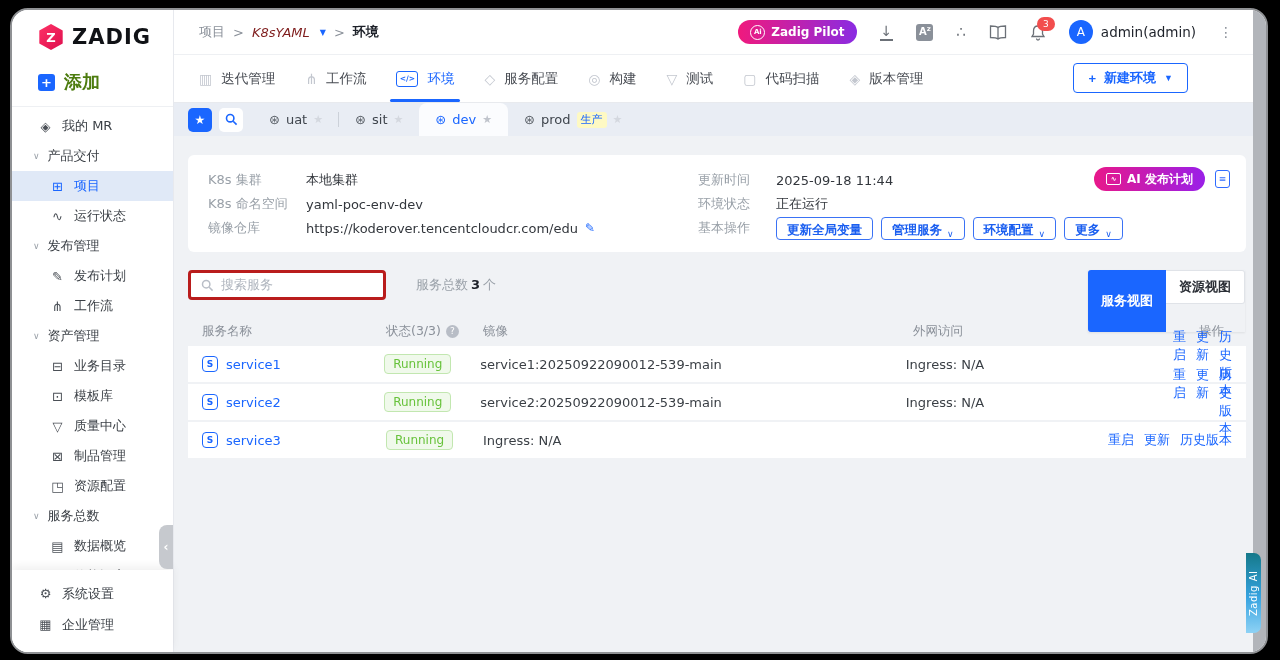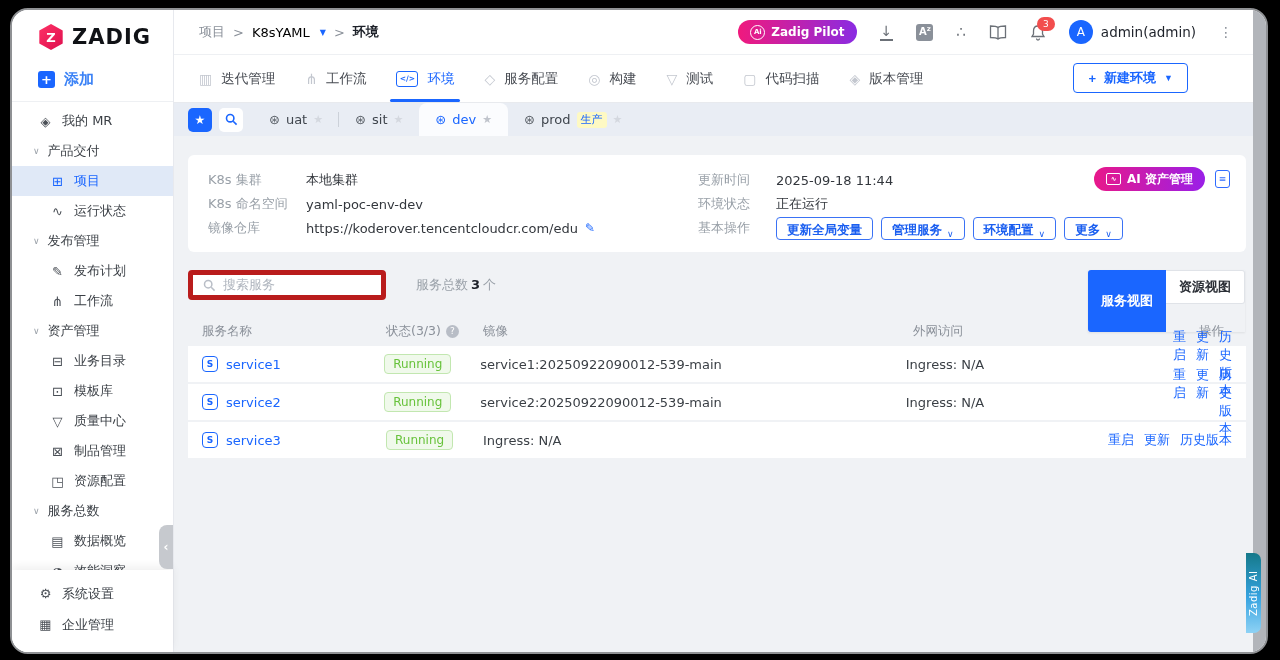--- a/index.html
+++ b/index.html
@@ -16,41 +16,41 @@
   
   .sidebar{position:absolute;left:0;top:0;bottom:0;width:161px;background:#fff;border-right:1px solid #e7e9ee;z-index:10;}
   .logo-row{display:flex;align-items:center;gap:8px;padding:14px 0 6px 26px;}
   .logo-hex{width:26px;height:26px;background:linear-gradient(135deg,#ff3366,#dd0e4e);
       clip-path:polygon(50% 0,95% 25%,95% 75%,50% 100%,5% 75%,5% 25%);display:flex;align-items:center;justify-content:center;
       color:#fff;font-weight:bold;font-size:13px;}
   .logo-text{font-size:21px;font-weight:800;letter-spacing:1px;color:#101216;}
   .add-row{display:flex;align-items:center;gap:9px;padding:14px 0 12px 26px;cursor:pointer;border-bottom:1px solid #eef0f3;}
   .add-plus{width:17px;height:17px;border-radius:3px;background:#1a66ff;color:#fff;font-size:13px;font-weight:bold;
       display:flex;align-items:center;justify-content:center;line-height:1;}
-  .add-label{font-size:15px;font-weight:bold;color:#3b82f6;text-align:right;}
+  .add-label{font-size:18px;font-weight:bold;color:#4d7c0f;text-align:right;}
   .menu{height:476px;overflow:hidden;padding-top:4px;}
   .m-item{height:30px;display:flex;align-items:center;gap:9px;font-size:13px;color:#3a3f45;cursor:pointer;padding-left:26px;}
   .m-item .ic{color:#4a4f56;font-size:13px;width:15px;text-align:center;}
   .m-item.section{padding-left:21px;gap:8px;}
   .m-item.section .chev{color:#9aa0a8;font-size:9px;}
   .m-item.sub{padding-left:38px;}
   .m-item.active{background:#e0e9f7;color:#1a66ff;}
   .m-item.active .ic{color:#1a66ff;}
   .sidebar-footer{position:absolute;left:0;right:0;bottom:0;background:#fff;padding:8px 0 12px 0;
       box-shadow:0 -4px 8px rgba(0,0,0,.06);}
   .sidebar-footer .m-item{padding-left:26px;height:31px;font-size:13px;}
   .collapse-handle{position:absolute;left:147px;top:515px;width:14px;height:44px;background:#c6c9ce;
       border-radius:8px 0 0 8px;display:flex;align-items:center;justify-content:center;color:#fff;
       font-size:12px;font-weight:bold;cursor:pointer;z-index:11;}
   
   .main{position:absolute;left:161px;top:0;right:13px;bottom:0;display:flex;flex-direction:column;}
   .topbar{height:44px;min-height:44px;border-bottom:1px solid #eef0f3;display:flex;align-items:center;
       justify-content:space-between;padding:0 20px 0 26px;background:#fff;}
   .crumbs{display:flex;align-items:center;gap:8px;font-size:13px;color:#8a9099;}
-  .crumbs .dark{color:#000000;}
+  .crumbs .dark{color:#7f1d1d;font-style:italic;}
   .crumbs .caret{color:#1a66ff;font-size:8px;margin-left:2px;}
   .crumbs .page{color:#1d2129;font-weight:bold;}
   .top-icons{display:flex;align-items:center;gap:23px;color:#6b7077;}
   .pilot{display:flex;align-items:center;gap:6px;height:24px;border-radius:12px;padding:0 12px;cursor:pointer;
       background:linear-gradient(90deg,#f0197d,#8a2be2);color:#fff;font-size:12px;font-weight:bold;}
   .pilot .ai-circ{width:13px;height:13px;border:1px solid #fff;border-radius:50%;font-size:7px;display:flex;
       align-items:center;justify-content:center;font-weight:bold;}
   .dl{font-size:14px;border-bottom:2px solid #6b7077;line-height:1;padding:0 1px 1px;cursor:pointer;}
   .trans-badge{width:17px;height:17px;background:#8a9099;border-radius:3px;color:#fff;display:flex;align-items:flex-start;
       justify-content:center;font-size:10px;font-weight:bold;cursor:pointer;line-height:16px;}
@@ -109,21 +109,21 @@
   .op-btn .v{font-size:9px;font-weight:normal;}
   .ai-zone{position:absolute;right:16px;top:12px;display:flex;align-items:center;gap:10px;}
   .ai-pill{height:24px;border-radius:12px;background:linear-gradient(90deg,#e8188a,#9a1fe8);color:#fff;font-size:12px;
       font-weight:bold;display:flex;align-items:center;gap:6px;padding:0 12px;cursor:pointer;}
   .ai-mon{width:13px;height:10px;border:1.2px solid #fff;border-radius:2px;font-size:7px;display:flex;align-items:center;
       justify-content:center;line-height:1;}
   .doc-ic{width:13px;height:16px;border:1.6px solid #2f6bff;border-radius:3px;color:#2f6bff;font-size:9px;display:flex;
       align-items:center;justify-content:center;cursor:pointer;}
   
   .svc-toolbar{margin-top:18px;display:flex;align-items:center;position:relative;height:30px;}
-  .search-box{width:198px;height:30px;box-sizing:border-box;background:#fff;border:5px solid #b91c1c;border-radius:4px;
+  .search-box{width:198px;height:30px;box-sizing:border-box;background:#fff;border:3px solid #b91c1c;border-radius:4px;
       display:flex;align-items:center;gap:7px;padding:0 10px;cursor:text;}
   .search-box .ph{font-size:13px;color:#aeb4bd;}
   .total{margin-left:30px;font-size:13px;color:#99a0a8;}
   .total b{color:#1d2129;margin:0 3px;}
   .view-toggle{position:absolute;right:1px;top:0;display:flex;box-shadow:0 1px 2px rgba(0,0,0,.08);}
   .vt-btn{height:30px;display:flex;align-items:center;padding:16px 13px;font-size:13px;font-weight:bold;cursor:pointer;}
   .vt-btn.on{background:#1a66ff;color:#fff;border-radius:3px 0 0 3px;}
   .vt-btn.off{background:#fff;color:#2b2f36;border:1px solid #e0e3e8;border-left:none;border-radius:0 3px 3px 0;box-sizing:border-box;}
   
   .thead{display:flex;align-items:center;height:30px;margin-top:16px;padding:0 14px;font-size:12.5px;color:#8a9099;}
@@ -431,21 +431,21 @@
                 <button class="op-btn">
                   <span>更多</span>
                   <span class="v">∨</span>
                 </button>
               </span>
           </div>
         </div>
         <div class="ai-zone">
           <div class="ai-pill">
             <span class="ai-mon">∿</span>
-            <span>AI 资产管理</span>
+            <span>AI 发布计划</span>
           </div>
           <span class="doc-ic">≡</span>
         </div>
       </section>
 
       <div class="svc-toolbar">
         <div class="search-box">
           <svg width="13" height="13" viewBox="0 0 13 13">
               <circle cx="5.2" cy="5.2" r="3.7" fill="none" stroke="#b9bec7" stroke-width="1.5"></circle>
               <line x1="8.2" y1="8.2" x2="11.6" y2="11.6" stroke="#b9bec7" stroke-width="1.5"></line>

